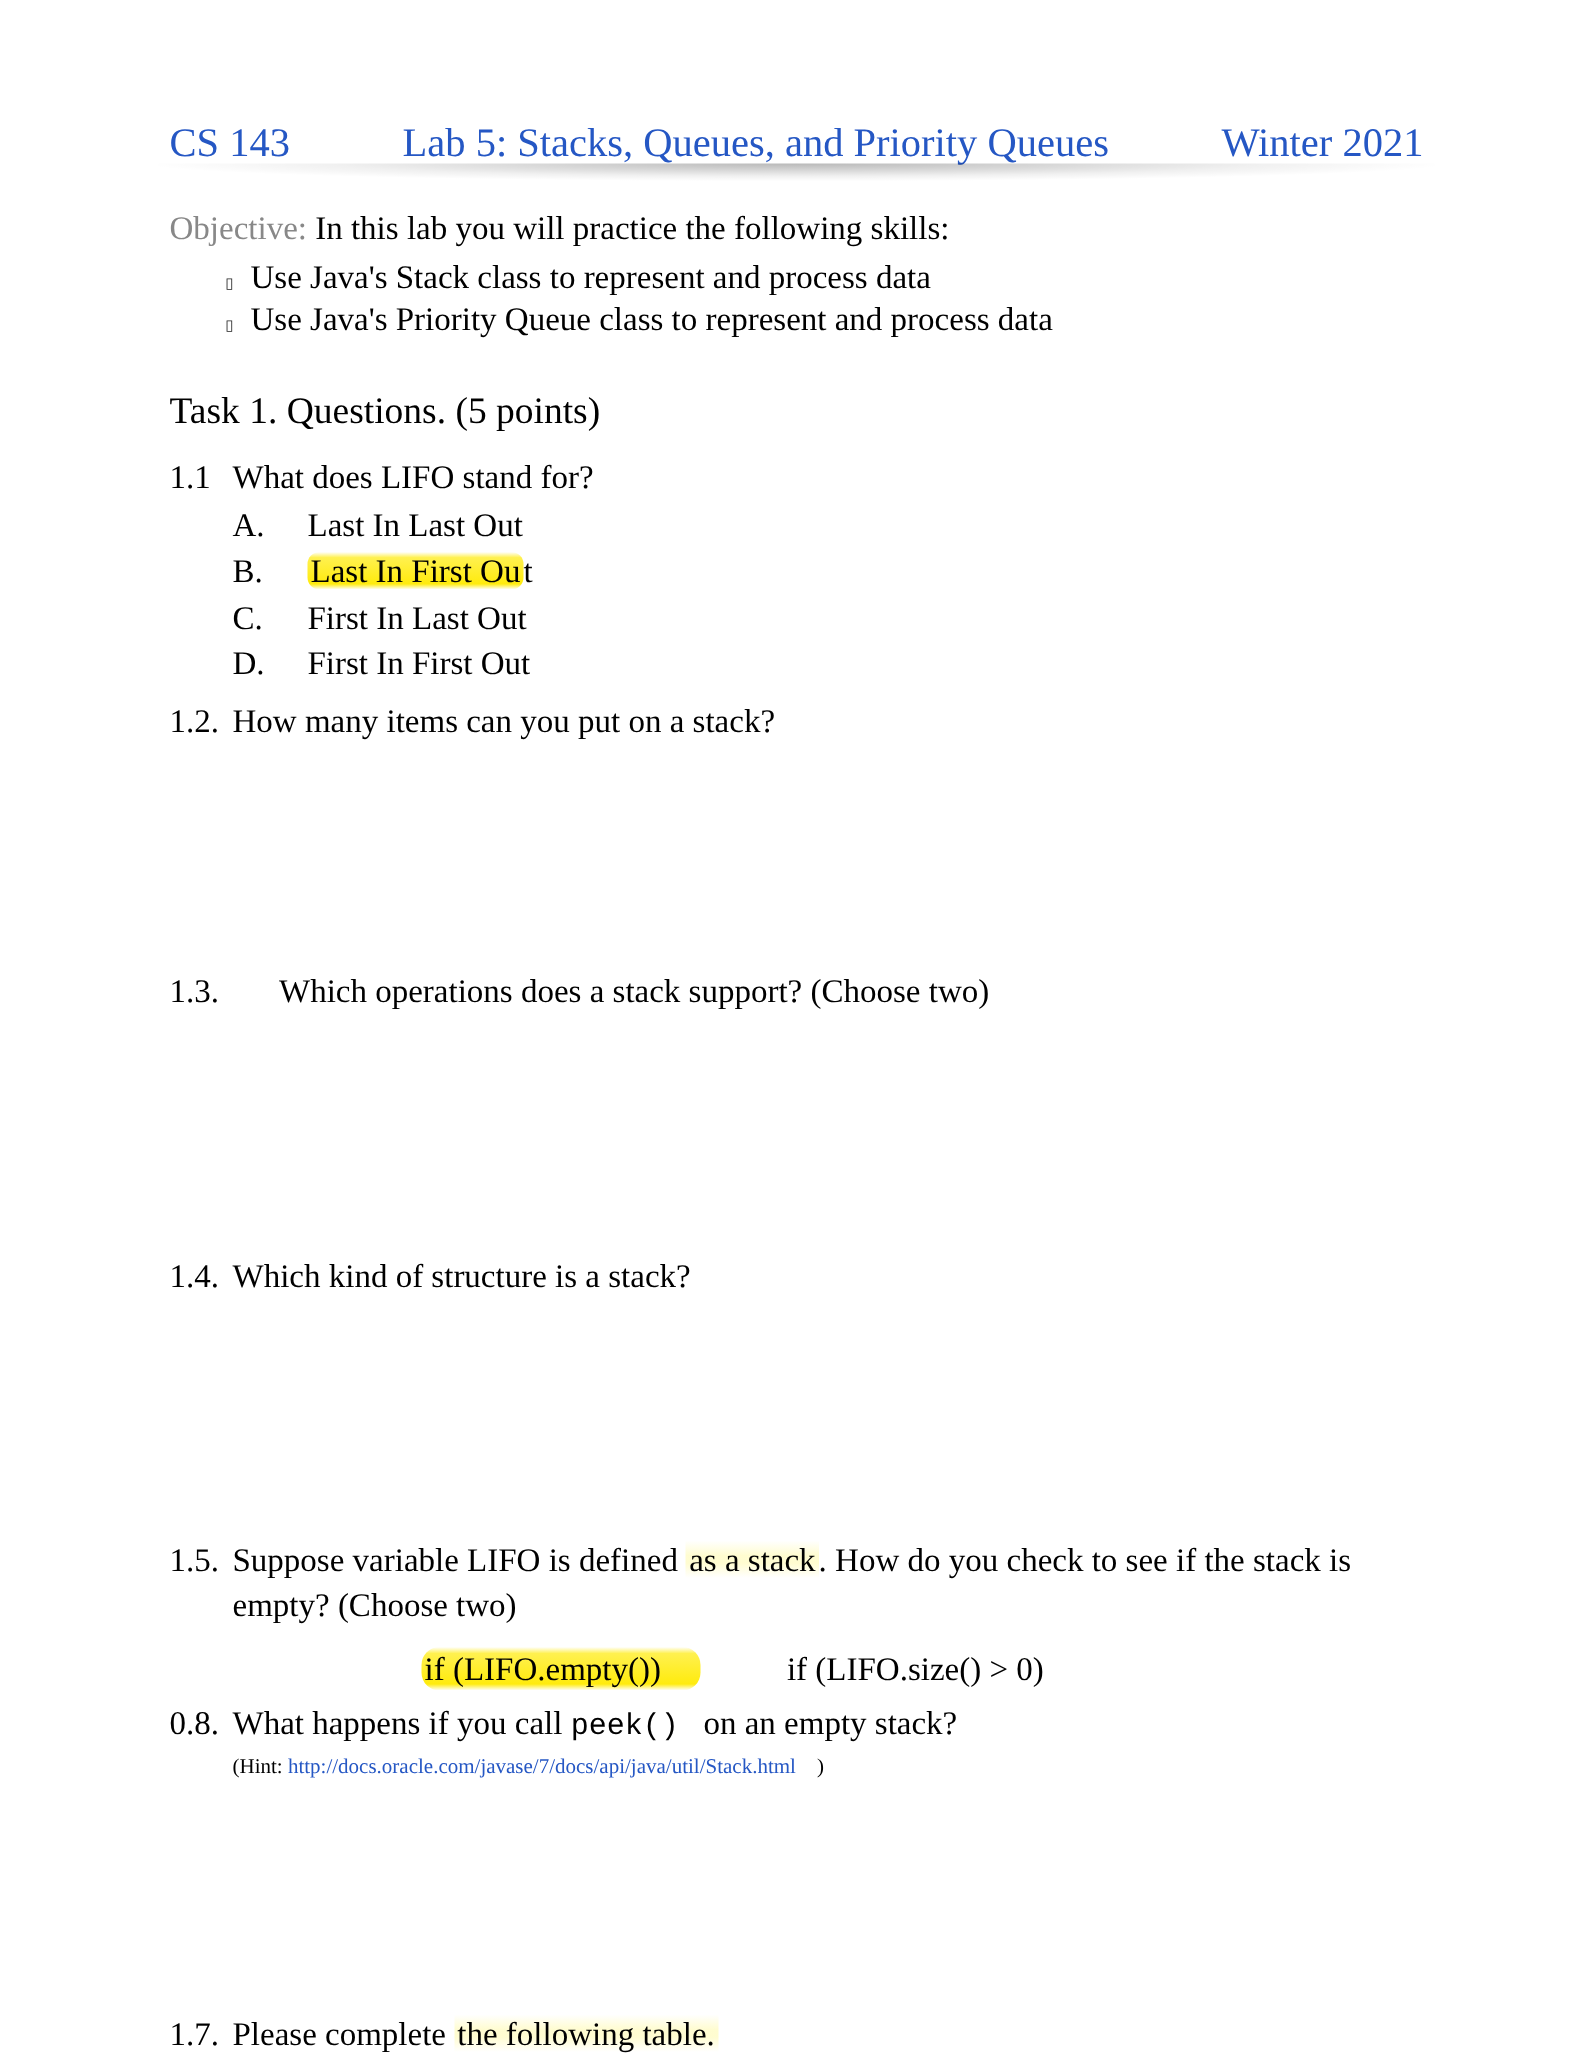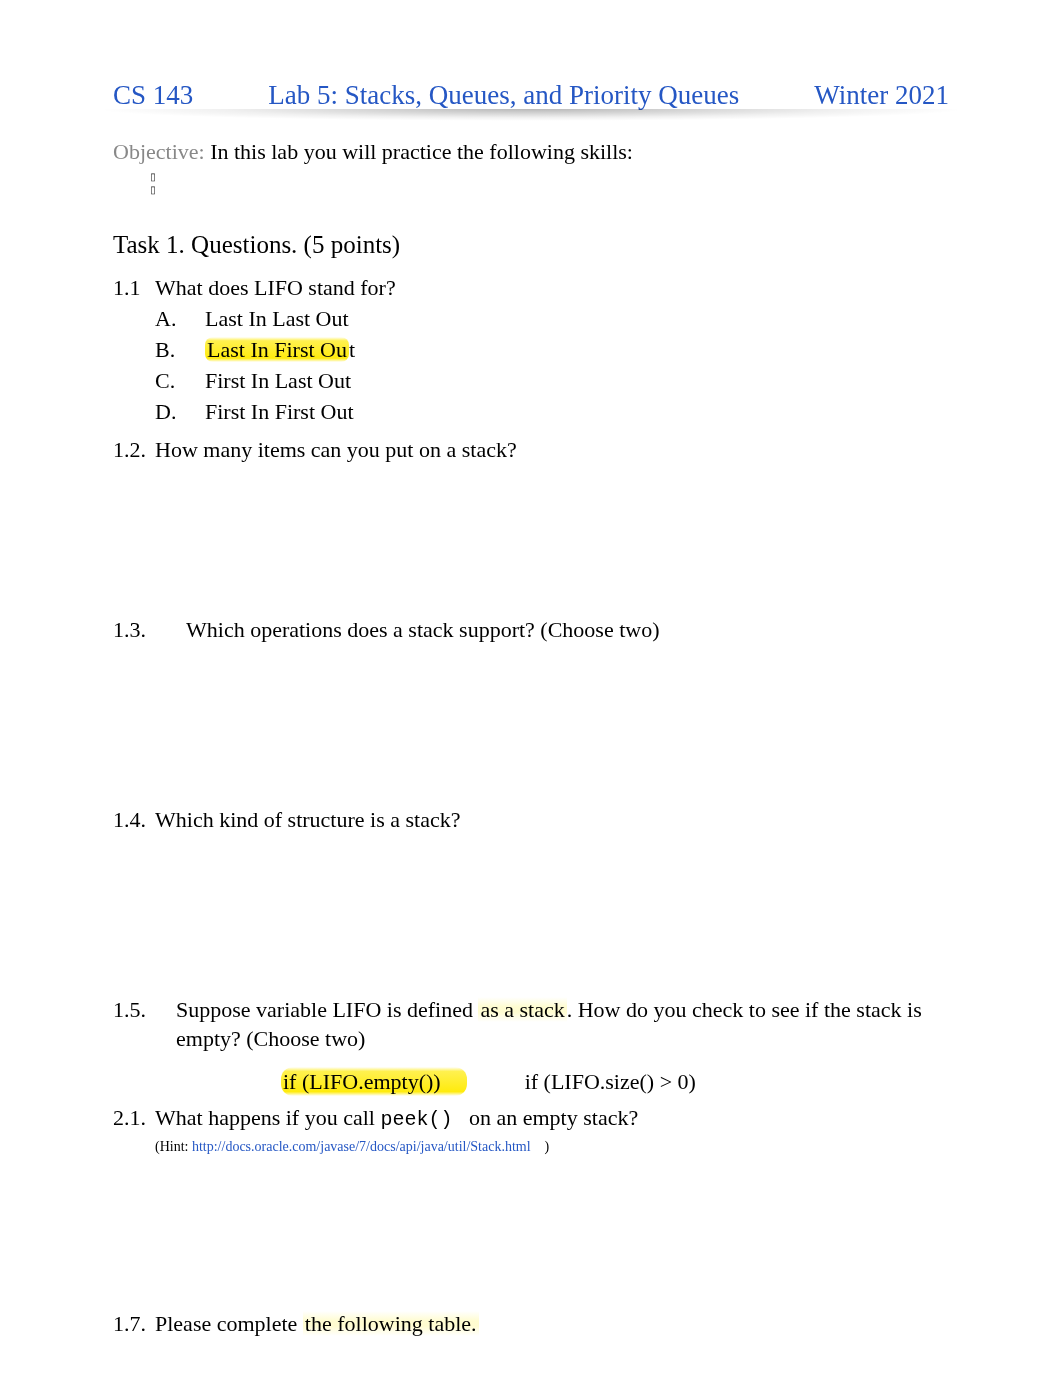--- a/index.html
+++ b/index.html
@@ -84,21 +84,21 @@
       display: flex;
       line-height: 1.4;
     }
     .choice .letter {
       width: 50px;
       flex-shrink: 0;
     }
     .q12 { margin-top: 8px; }
     .q13 { margin-top: 150px; gap: 31px; }
     .q14 { margin-top: 160px; }
-    .q15 { margin-top: 160px; gap: 21px; }
+    .q15 { margin-top: 160px; }
     .q16 { margin-top: 4px; }
     .q17 { margin-top: 154px; }
     .code-options {
       display: flex;
       margin-left: 168px;
       margin-top: 15px;
       gap: 58px;
       font-size: 22px;
       margin-bottom: 8px;
     }
@@ -140,23 +140,25 @@
   <span>Winter 2021</span>
 </div>
 
 <div class="objective-line">
   <span class="objective-label">Objective:</span>
   <span>In this lab you will practice the following skills:</span>
 </div>
 <div class="obj-list">
   <div class="obj-item">
     <span class="obj-bullet">▯</span>
+    <span>Use Java's Stack class to represent and process data</span>
   </div>
   <div class="obj-item">
     <span class="obj-bullet">▯</span>
+    <span>Use Java's Priority Queue class to represent and process data</span>
   </div>
 </div>
 
 <div class="task-heading">
   <span>Task 1. </span><span>Questions. (5 points)</span>
 </div>
 
 <div class="question">
   <span class="qnum">1.1</span>
   <span class="qtext">What does LIFO stand for?</span>
@@ -200,21 +202,21 @@
   <span class="qtext">
     <span>Suppose variable LIFO is defined </span><span class="hl-soft">as a stack</span><span>. How do you check to see if the stack is empty? (Choose two)</span>
   </span>
 </div>
 <div class="code-options">
   <span class="opt"><span class="hl-yellow rounded">if (LIFO.empty())</span></span>
   <span class="opt">if (LIFO.size() &gt; 0)</span>
 </div>
 
 <div class="question q16">
-  <span class="qnum">2.1.</span>
+  <span class="qnum">0.8.</span>
   <span class="qtext">
     <span>What happens if you call </span><span class="mono">peek()</span><span>&nbsp;&nbsp;</span><span> on an empty stack?</span>
   </span>
 </div>
 <div class="hint-line">
   <span>(Hint: </span><span class="hint-link">http://docs.oracle.com/javase/7/docs/api/java/util/Stack.html</span><span>&nbsp;&nbsp;&nbsp;&nbsp;</span><span>)</span>
 </div>
 
 <div class="question q17">
   <span class="qnum">1.7.</span>

